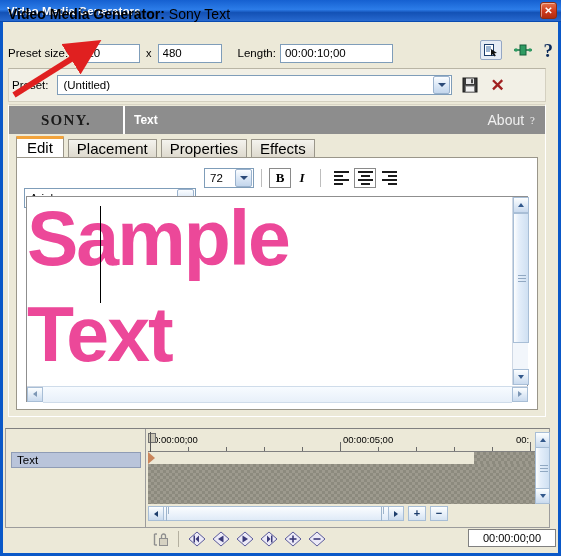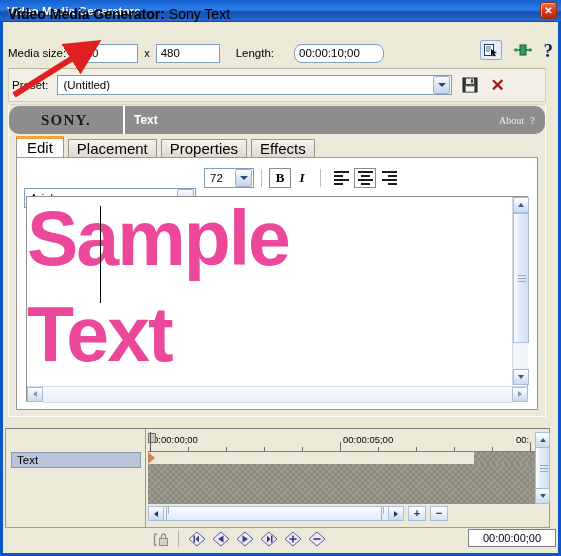--- a/index.html
+++ b/index.html
@@ -101,21 +101,21 @@
     padding: 0 4px;
     box-sizing: border-box;
     font-family: "Liberation Sans", sans-serif;
     color: #000;
     outline: none;
   }
   .framerow .fs-w { width: 64px; margin-left: 8px; }
   .framerow .xsep { margin: 0 6px; font-size: 11px; }
   .framerow .fs-h { width: 64px; }
   .framerow .len-lbl { margin-left: 16px; }
-  .framerow .len-v { width: 90px; margin-left: 20px; border-radius: 8px; }
+  .framerow .len-v { width: 113px; margin-left: 4px; }
 
   .hdr-icons {
     position: absolute;
     right: 8px; top: 40px;
     display: flex;
     align-items: center;
     gap: 11px;
   }
   .icn-btn {
     width: 20px; height: 18px;
@@ -213,21 +213,20 @@
     box-sizing: border-box;
   }
   .sony-bar {
     position: absolute;
     left: 9px; top: 106px;
     width: 536px; height: 28px;
     background: #8d8d8d;
     display: flex;
     align-items: center;
     box-sizing: border-box;
-    border-radius: 10px;
   }
   .sony-logo {
     width: 114px;
     text-align: center;
     font-family: "Liberation Serif", serif;
     font-weight: bold;
     font-size: 15px;
     letter-spacing: 1.2px;
     color: #1a1a1a;
   }
@@ -237,24 +236,23 @@
   }
   .plug-name {
     margin-left: 9px;
     color: #ffffff;
     font-weight: bold;
     font-size: 12px;
     flex: 1;
   }
   .about-link {
     color: #f0f0f0;
-    font-size: 10px;
+    font-size: 14px;
     margin-right: 6px;
     cursor: pointer;
-    font-family: Liberation Serif, serif;
   }
   .about-q {
     color: #f0f0f0;
     font-size: 11px;
     margin-right: 10px;
     cursor: pointer;
     font-family: "Liberation Serif", serif;
   }
 
   
@@ -647,21 +645,21 @@
   </div>
 
   <div class="win-body"></div>
 
   <div class="gen-header">
     <b>Video Media Generator:</b>
     <span class="val">Sony Text</span>
   </div>
 
   <div class="framerow">
-    <span class="lbl">Media size:</span>
+    <span class="lbl">Preset size:</span>
     <input class="txtbox fs-w" value="720" style="">
     <span class="lbl xsep">x</span>
     <input class="txtbox fs-h" value="480" style="">
     <span class="lbl len-lbl">Length:</span>
     <input class="txtbox len-v" value="00:00:10;00" style="">
   </div>
 
   <div class="hdr-icons">
     <span class="icn-btn framed">
       <svg width="14" height="13" viewBox="0 0 14 13">

